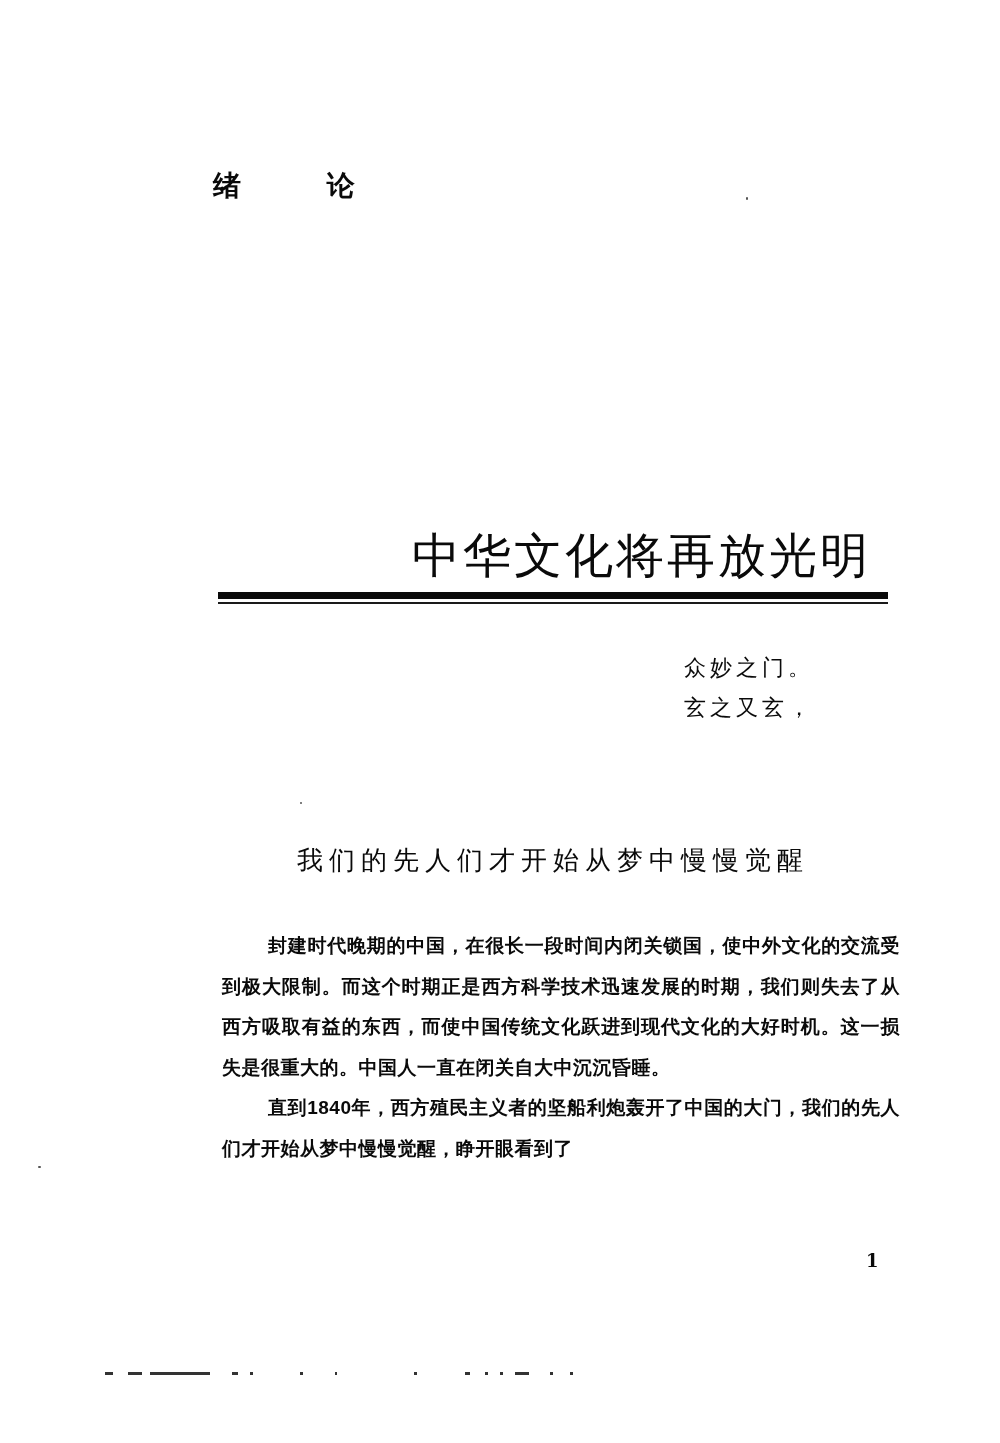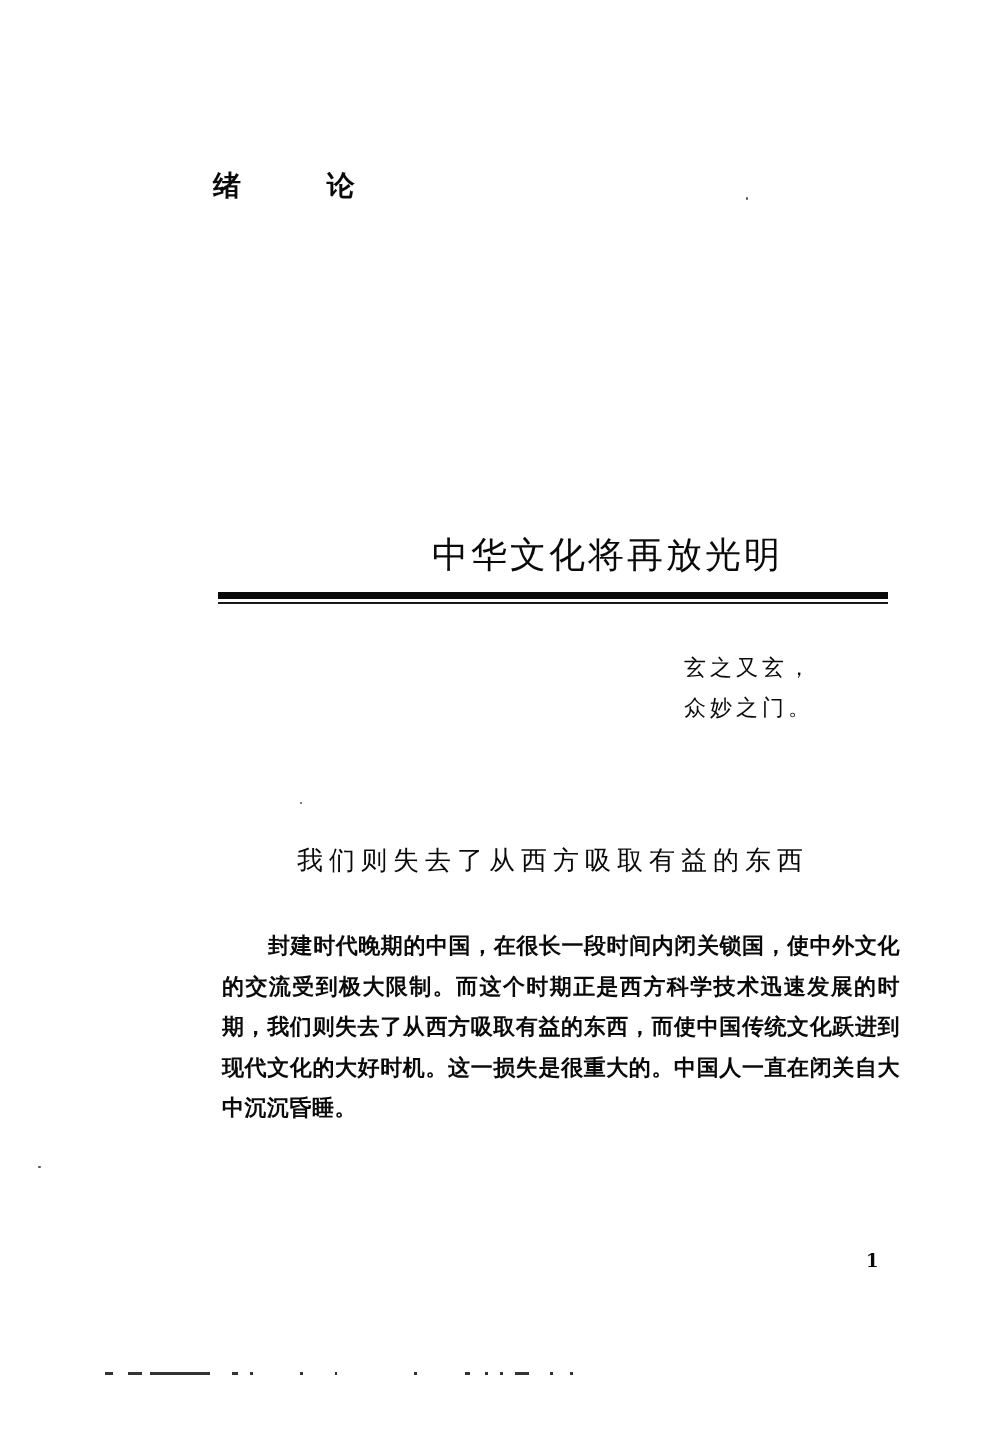--- a/index.html
+++ b/index.html
@@ -4,70 +4,71 @@
 <style>
   html, body { margin: 0; padding: 0; background: #ffffff; }
   body { width: 1000px; height: 1443px; position: relative; overflow: hidden; color: #0a0a0a; }
   .abs { position: absolute; }
   .part-title {
     left: 213px; top: 158px;
     font-family: "DejaVu Sans", sans-serif; font-weight: bold;
     font-size: 28px; letter-spacing: 38px; line-height: 56px;
   }
   .chapter-title {
-    left: 432px; top: 527px; width: 462px;
-    font-family: "DejaVu Serif", serif; font-size: 36px; line-height: 56px;
+    left: 412px; top: 527px; width: 462px;
+    font-family: "DejaVu Serif", serif; font-size: 48px; line-height: 56px;
     letter-spacing: 3px; white-space: nowrap;
   }
   .rule-thick { left: 218px; top: 592px; width: 670px; height: 7px; background: #0a0a0a; }
   .rule-thin  { left: 218px; top: 602px; width: 670px; height: 2px; background: #1a1a1a; }
   .epigraph {
     left: 684px; top: 648px; font-family: "DejaVu Serif", serif; font-size: 22px;
     line-height: 40px; letter-spacing: 4px;
   }
   .epigraph .src { padding-left: 58px; font-size: 19px; font-style: italic; letter-spacing: 2px; line-height: 34px; }
   .section-title {
     left: 297px; top: 840px; font-family: "DejaVu Serif", serif; font-size: 26px;
     letter-spacing: 6px; line-height: 40px; white-space: nowrap;
   }
   .body-text {
     left: 222px; top: 926px; width: 678px;
-    font-family: Liberation Sans, sans-serif; font-weight: bold; font-size: 22px;
+    font-family: Liberation Sans, sans-serif; font-weight: bold; font-size: 19px;
     line-height: 40.5px; letter-spacing: 0.5px; text-align: justify;
   }
   .body-text p { margin: 0; text-indent: 46px; }
   .page-number {
     left: 866px; top: 1250px; font-family: "DejaVu Serif", serif; font-weight: bold; font-size: 18px;
   }
   .speck { width: 3px; height: 3px; background: #555; border-radius: 1px; }
   .noise { left: 100px; top: 1372px; width: 480px; height: 6px; }
   .noise span { position: absolute; top: 0; height: 3px; background: #333; }
 </style>
 </head>
 <body>
 
 <div class="abs part-title">绪 论</div>
 
 <div class="abs chapter-title">中华文化将再放光明</div>
 <div class="abs rule-thick"></div>
 <div class="abs rule-thin"></div>
 
 <div class="abs epigraph">
+  <div>众妙之门。</div>
   <div>玄之又玄，</div>
-  <div>众妙之门。</div>
 </div>
 
 <div class="abs speck" style="left:300px;top:802px;width:2px;height:2px;"></div>
 <div class="abs speck" style="left:746px;top:197px;width:2px;height:3px;"></div>
 <div class="abs speck" style="left:38px;top:1166px;width:3px;height:2px;"></div>
 
-<div class="abs section-title">我们则失去了从西方吸取有益的东西</div>
+<div class="abs section-title">我们的先人们才开始从梦中慢慢觉醒</div>
 
 <div class="abs body-text">
   <p>封建时代晚期的中国，在很长一段时间内闭关锁国，使中外文化的交流受到极大限制。而这个时期正是西方科学技术迅速发展的时期，我们则失去了从西方吸取有益的东西，而使中国传统文化跃进到现代文化的大好时机。这一损失是很重大的。中国人一直在闭关自大中沉沉昏睡。</p>
+  <p>直到1840年，西方殖民主义者的坚船利炮轰开了中国的大门，我们的先人们才开始从梦中慢慢觉醒，睁开眼看到了</p>
 </div>
 
 <div class="abs page-number">1</div>
 
 <div class="abs noise">
   <span style="left:5px;width:8px;"></span>
   <span style="left:28px;width:14px;"></span>
   <span style="left:50px;width:60px;"></span>
   <span style="left:132px;width:6px;"></span>
   <span style="left:150px;width:3px;"></span>

